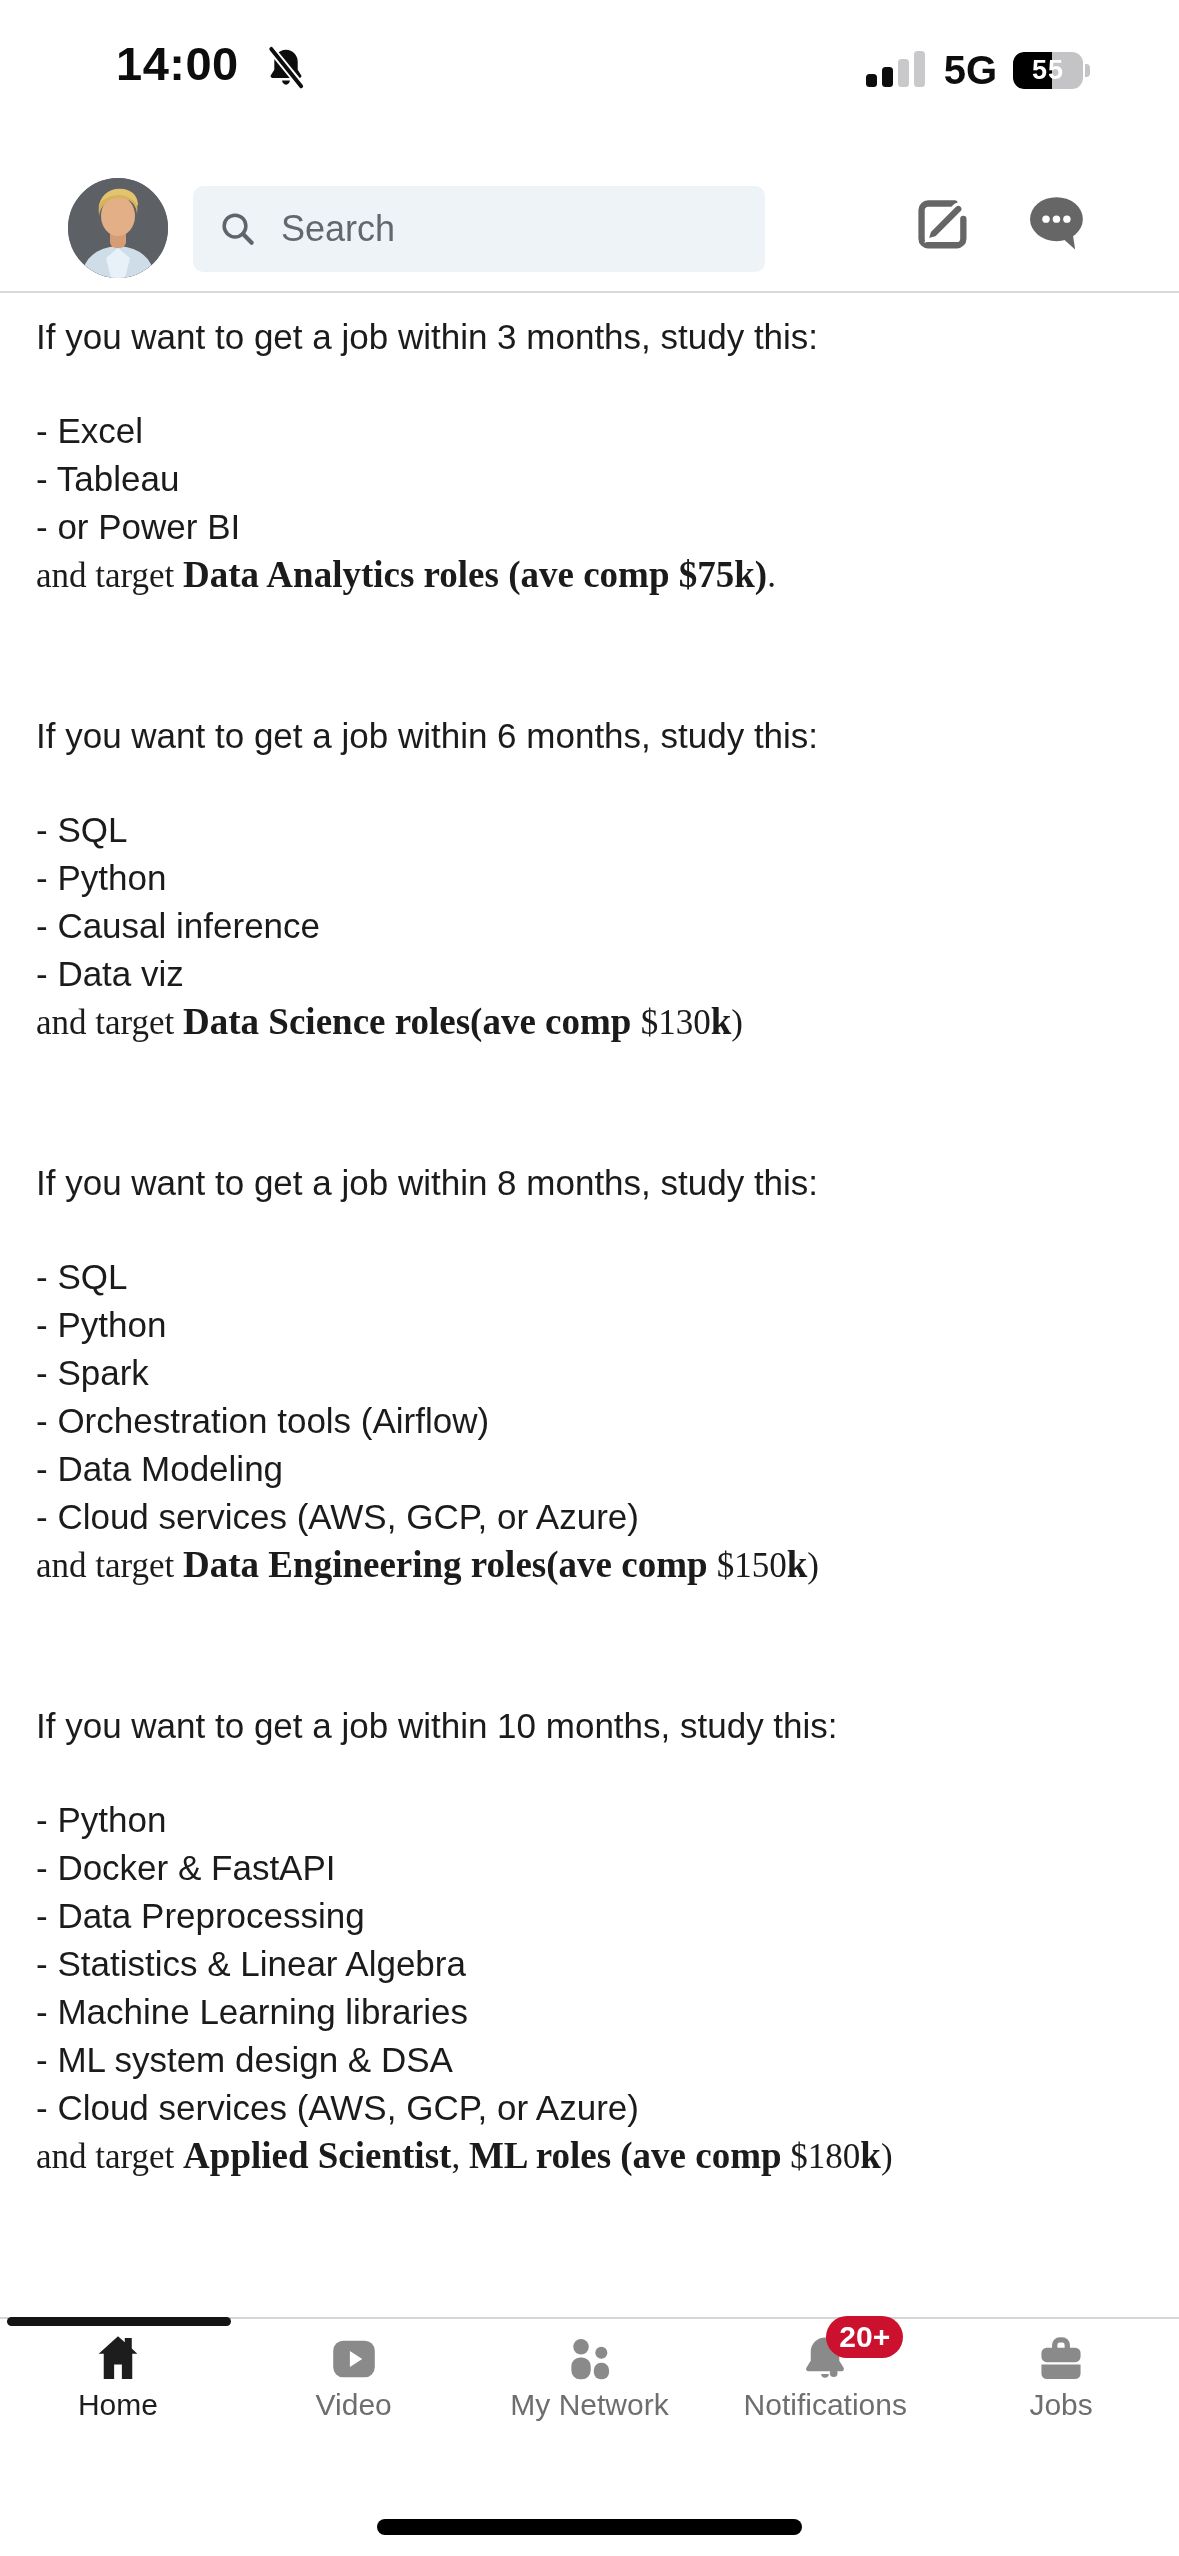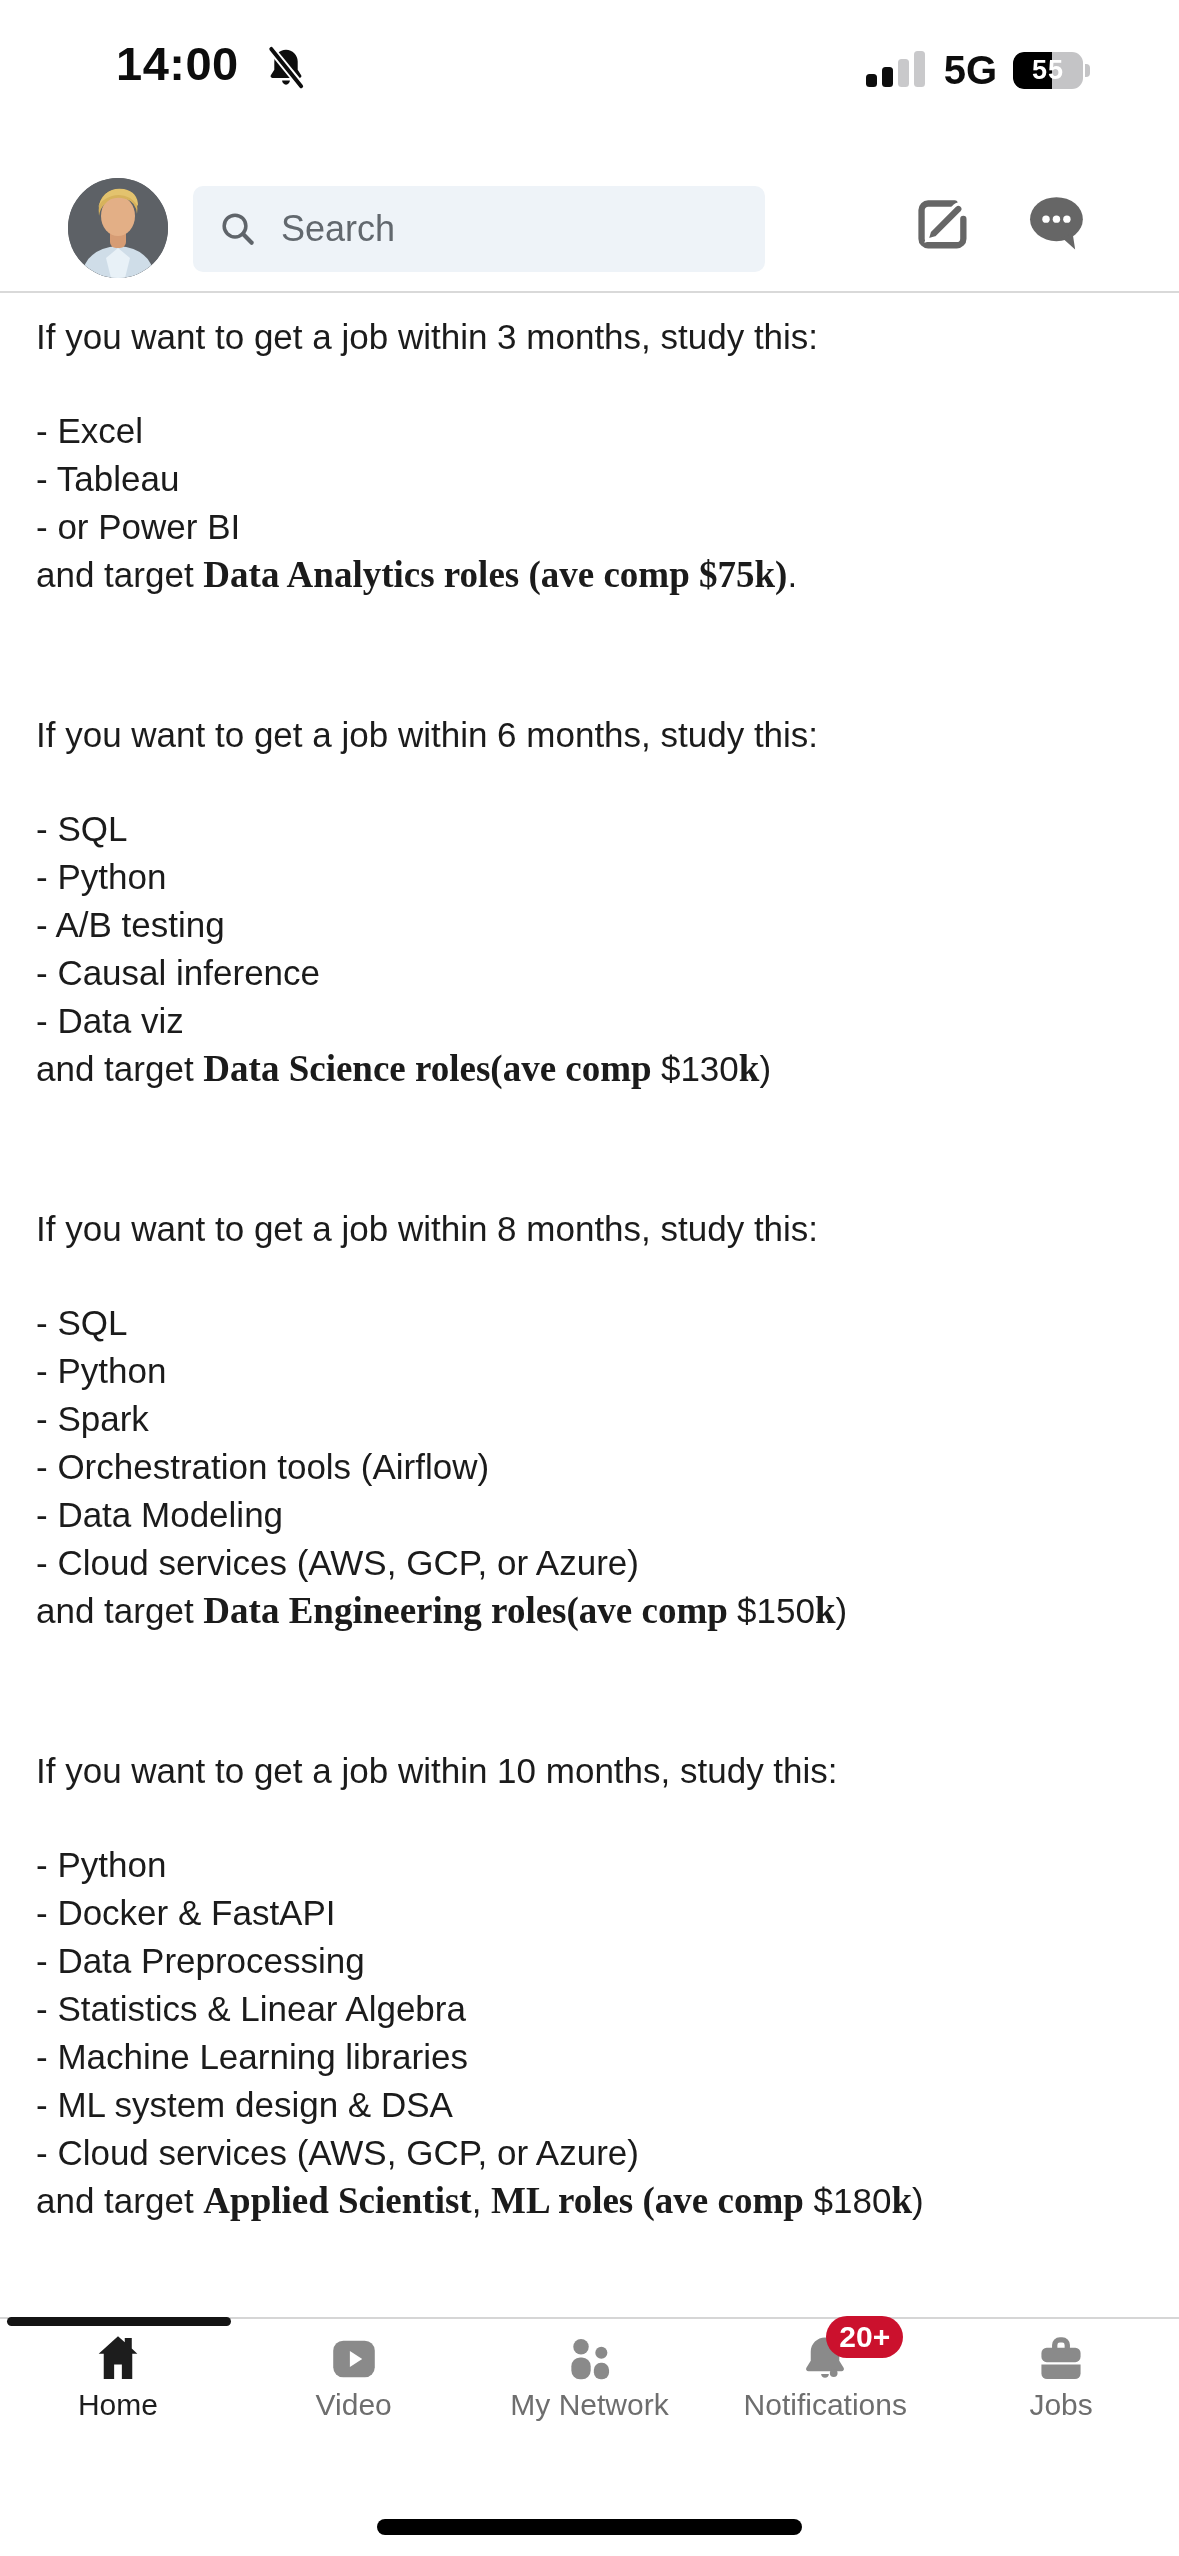--- a/index.html
+++ b/index.html
@@ -33,21 +33,21 @@
   .hdr-message{left:1024px;}
   .hdr-divider{position:absolute;left:0;right:0;bottom:0;height:2px;background:#d9d9d9;}
   
   .feed{position:absolute;top:295px;left:0;right:0;padding:18px 34px 0 36px;
     font-size:35px;line-height:48px;color:#1b1b1b;}
   .section{margin:0 0 112px 0;}
   .section:last-child{margin-bottom:0;}
   .line{margin:0;}
   .heading{margin:0 0 46px 0;}
   .bs{font-family:"Liberation Serif",serif;font-weight:700;font-size:37px;}
-  .rs{font-family:Liberation Sans, sans-serif;}
+  .rs{font-family:Liberation Serif, serif;}
   
   .tabbar-divider{position:absolute;left:0;right:0;top:2317px;height:2px;background:#d6d6d6;}
   .active-tab-bar{position:absolute;left:7px;top:2317px;width:224px;height:9px;background:#141414;border-radius:5px;}
   .tabbar{position:absolute;left:0;right:0;top:2330px;display:flex;}
   .tab{flex:1;display:flex;flex-direction:column;align-items:center;cursor:pointer;}
   .tab-icon{position:relative;width:58px;height:58px;display:flex;align-items:center;justify-content:center;}
   .tab-label{font-size:30px;color:#6e6e6e;}
   .tab.active .tab-label{color:#1d1d1d;}
   .badge{position:absolute;left:30px;top:-14px;background:#cb112d;color:#fff;font-size:30px;font-weight:700;
     padding:3px 13px;border-radius:26px;white-space:nowrap;line-height:36px;}
@@ -131,21 +131,20 @@
       <p class="line heading">If you want to get a job within 3 months, study this:</p>
       <p class="line">- Excel</p>
       <p class="line">- Tableau</p>
       <p class="line">- or Power BI</p>
       <p class="line"><span class="rs">and target </span><span class="bs">Data Analytics roles (ave comp $75k)</span><span class="rs">.</span></p>
     </div>
     <div class="section">
       <p class="line heading">If you want to get a job within 6 months, study this:</p>
       <p class="line">- SQL</p>
       <p class="line">- Python</p>
-      <p class="line">- A/B testing</p>
       <p class="line">- Causal inference</p>
       <p class="line">- Data viz</p>
       <p class="line"><span class="rs">and target </span><span class="bs">Data Science roles(ave comp </span><span class="rs">$130</span><span class="bs">k</span><span class="rs">)</span></p>
     </div>
     <div class="section">
       <p class="line heading">If you want to get a job within 8 months, study this:</p>
       <p class="line">- SQL</p>
       <p class="line">- Python</p>
       <p class="line">- Spark</p>
       <p class="line">- Orchestration tools (Airflow)</p>

